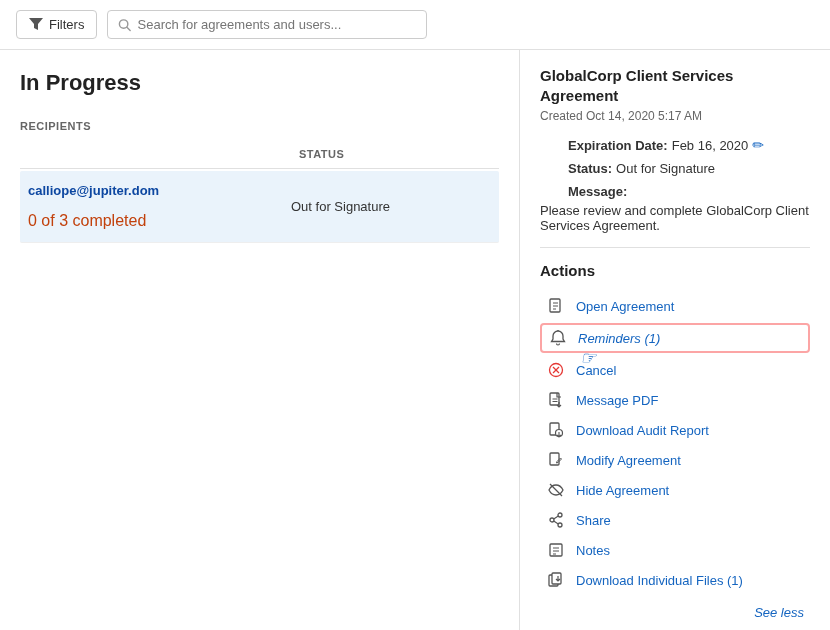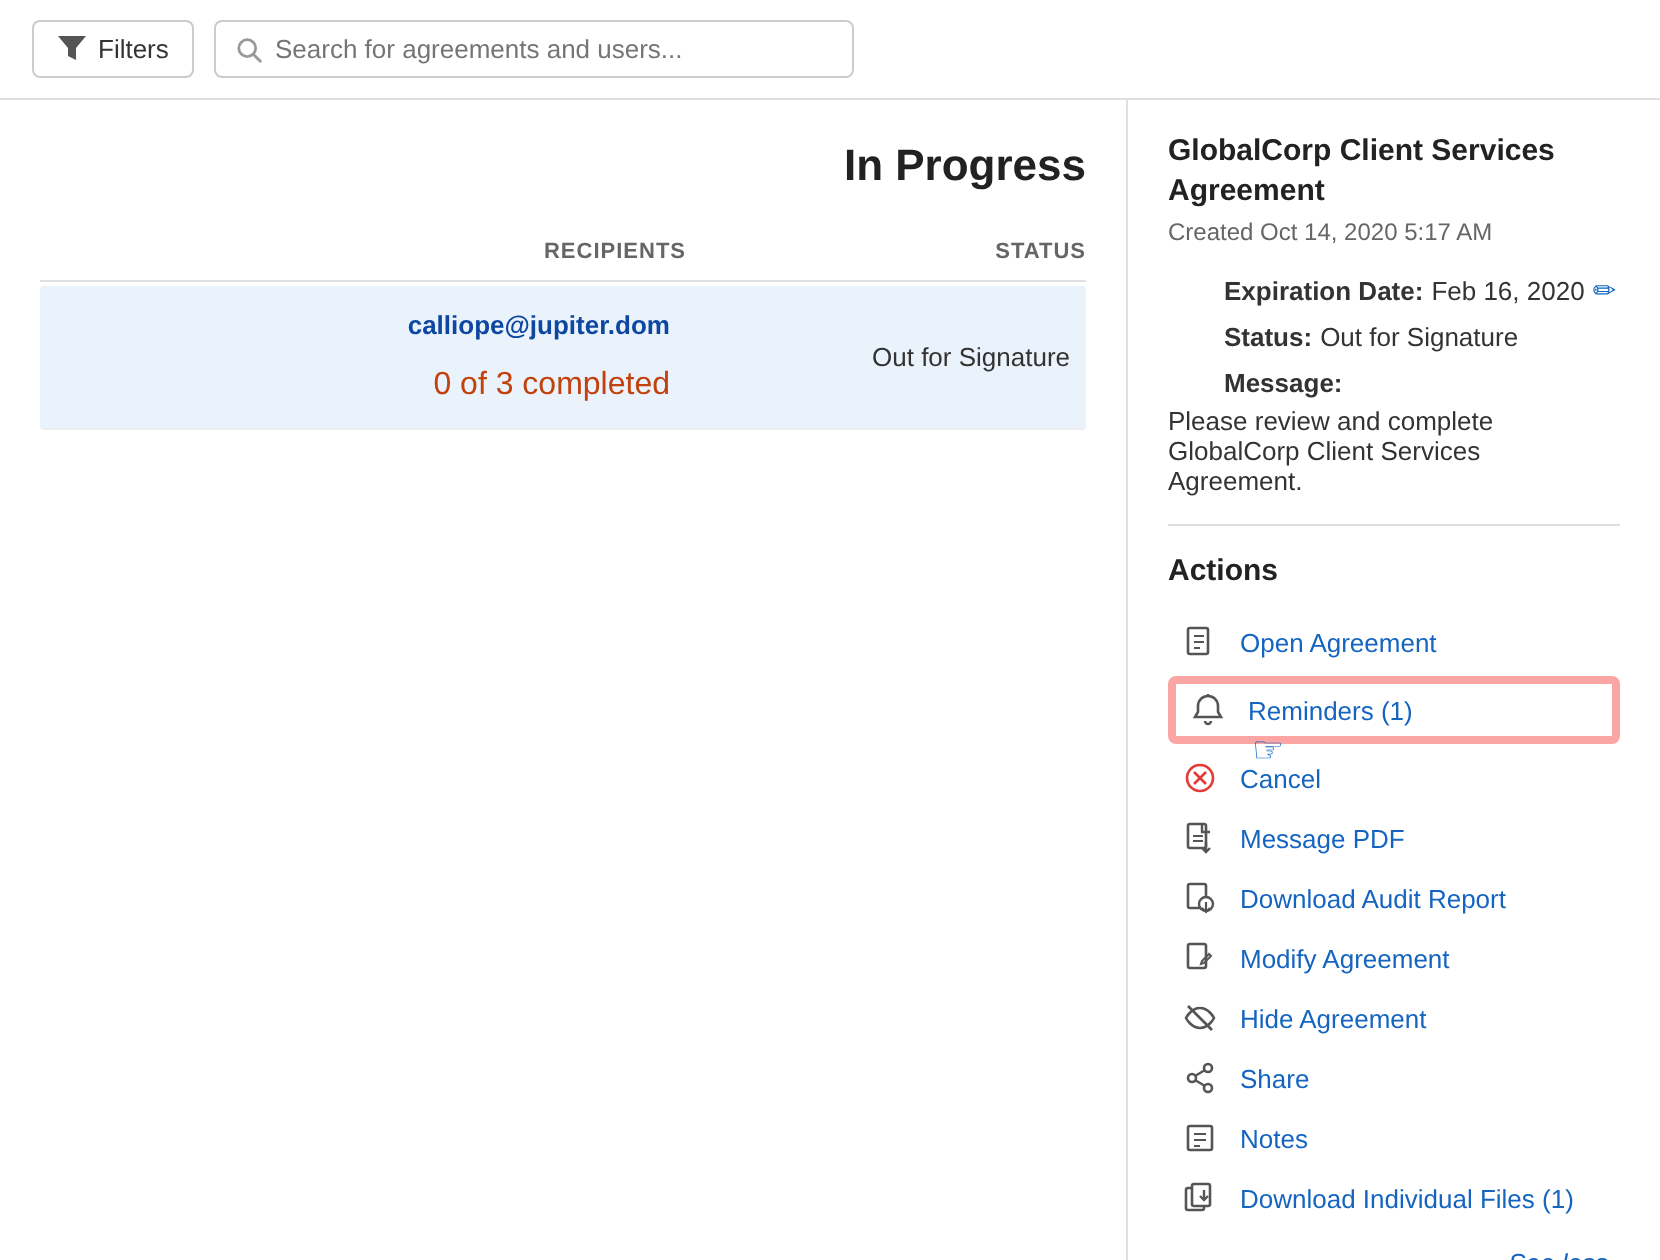--- a/index.html
+++ b/index.html
@@ -17,30 +17,30 @@
     }
     .search-bar input { border: none; outline: none; font-size: 13px; color: #999; width: 100%; background: transparent; }
 
     
     .main-content {
       display: flex; flex: 1; overflow: hidden;
     }
 
     
     .left-panel {
-      width: 564px; padding: 20px 20px 4px 20px; border-right: 1px solid #e0e0e0; overflow-y: auto; text-align: right;
+      width: 520px; padding: 20px 20px 4px 20px; border-right: 1px solid #e0e0e0; overflow-y: auto;
     }
     .in-progress-title {
       font-size: 22px; font-weight: 600; color: #222; margin-bottom: 20px;
     }
     .table-header {
       display: flex; gap: 0; padding: 4px 0 8px 0; border-bottom: 1px solid #e0e0e0; margin-bottom: 0;
     }
     .col-recipients { flex: 1; font-size: 11px; font-weight: 600; color: #666; letter-spacing: 0.5px; text-transform: uppercase; }
-    .col-status { width: 200px; font-size: 11px; font-weight: 600; color: #666; letter-spacing: 0.5px; text-transform: uppercase; }
+    .col-status { width: 200px; font-size: 11px; font-weight: 600; color: #666; letter-spacing: 0.5px; text-transform: uppercase; margin-top: 28px; }
     .table-row {
       display: flex; align-items: center; padding: 12px 8px; border-bottom: 1px solid #eee; background: #eaf3fb; border-radius: 2px; margin-top: 2px;
     }
     .recipient-info { flex: 1; }
     .recipient-email { font-size: 13px; font-weight: 600; color: #0d47a1; }
     .recipient-completed { font-size: 16px; color: #c2410c; margin-top: 14px; }
     .status-cell { width: 200px; font-size: 13px; color: #333; }
 
     
     .right-panel {
@@ -57,21 +57,21 @@
     }
     .detail-label { font-weight: 700; padding-left: 28px; }
     .edit-icon { color: #1565c0; cursor: pointer; font-size: 14px; }
     .divider { border: none; border-top: 1px solid #e0e0e0; margin: 14px 0; }
     .actions-title { font-size: 15px; font-weight: 700; color: #222; margin-bottom: 12px; }
     .action-item {
       display: flex; align-items: center; gap: 10px; padding: 7px 6px; cursor: pointer; color: #1565c0; font-size: 13px; border-radius: 4px; position: relative;
     }
     .action-icon { font-size: 16px; color: #555; min-width: 20px; display: flex; align-items: center; justify-content: center; }
     .action-item.reminders-highlight {
-      border: 4px solid #fca5a5; border-radius: 4px; padding: 5px 6px;
+      border: 2px solid #fca5a5; border-radius: 4px; padding: 5px 6px; font-style: italic;
     }
     .action-item.cancel-item .action-icon { color: #e53935; }
     .see-less {
       text-align: right; color: #1565c0; font-size: 13px; cursor: pointer; padding: 10px 6px 6px 0; font-style: italic;
     }
     .cursor-hand {
       position: absolute; bottom: -18px; left: 38px; font-size: 18px; pointer-events: none;
     }
   </style>
 </head>

